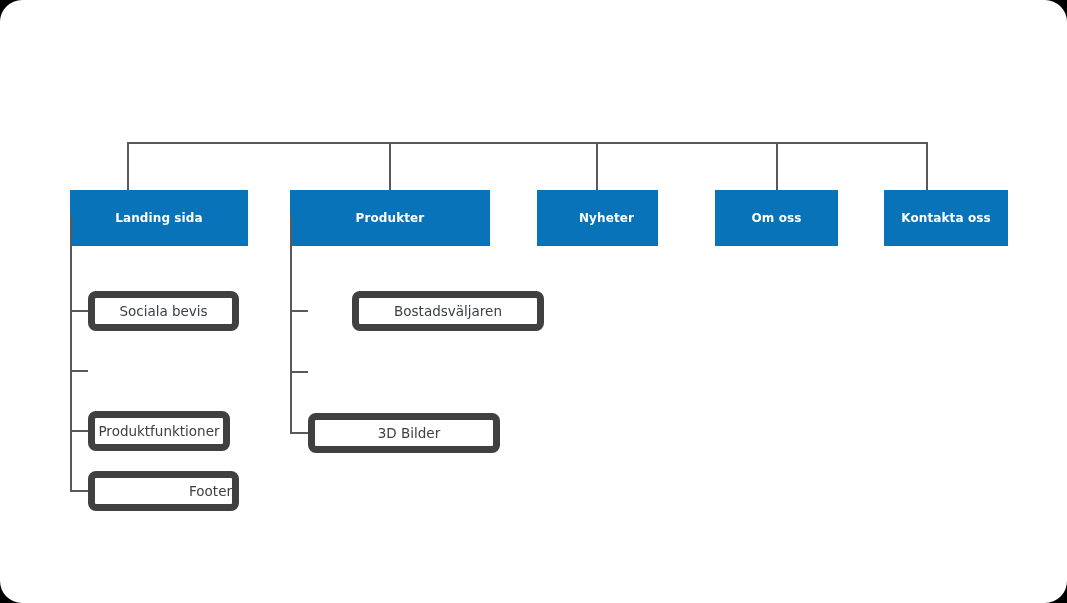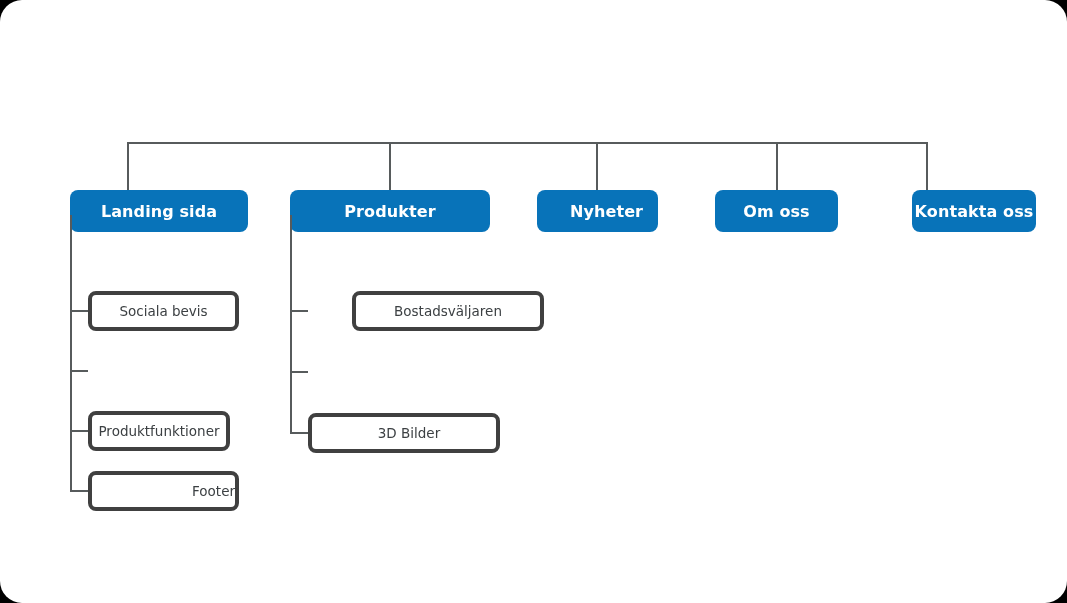--- a/index.html
+++ b/index.html
@@ -25,30 +25,30 @@
     position: absolute;
     box-sizing: border-box;
     display: flex;
     align-items: center;
     justify-content: center;
     text-align: center;
   }
   .node-top {
     background: #0873b9;
     color: #ffffff;
-    border-radius: 8px;
-    font-size: 16px;
+    border-radius: 0;
+    font-size: 12px;
     font-weight: bold;
     letter-spacing: 0.1px;
-    height: 42px;
+    height: 56px;
   }
   .node-child {
     background: #ffffff;
     color: #3c4043;
-    border: 4px solid #404040;
+    border: 7px solid #404040;
     border-radius: 8px;
     font-size: 13.5px;
     font-weight: normal;
     height: 40px;
   }
   .line {
     position: absolute;
     background: #575b5c;
   }
   .line-h { height: 2px; }
@@ -72,21 +72,21 @@
   </div>
   <div class="node node-top" style="left:290px; top:190px; width:200px;">
     <span>Produkter</span>
   </div>
   <div class="node node-top" style="left:537px; top:190px; width:121px;padding-left:18px;">
     <span>Nyheter</span>
   </div>
   <div class="node node-top" style="left:715px; top:190px; width:123px;justify-content:center;">
     <span>Om oss</span>
   </div>
-  <div class="node node-top" style="left:912px; top:190px; width:124px;">
+  <div class="node node-top" style="left:884px; top:190px; width:124px;">
     <span>Kontakta oss</span>
   </div>
 
   <div class="line line-v" style="left:70px; top:215px; height:277px;"></div>
   <div class="line line-h" style="left:70px; top:310px; width:18px;"></div>
   <div class="line line-h" style="left:70px; top:370px; width:18px;"></div>
   <div class="line line-h" style="left:70px; top:430px; width:18px;"></div>
   <div class="line line-h" style="left:70px; top:490px; width:18px;"></div>
 
   <div class="node node-child" style="left:88px; top:291px; width:151px;">

